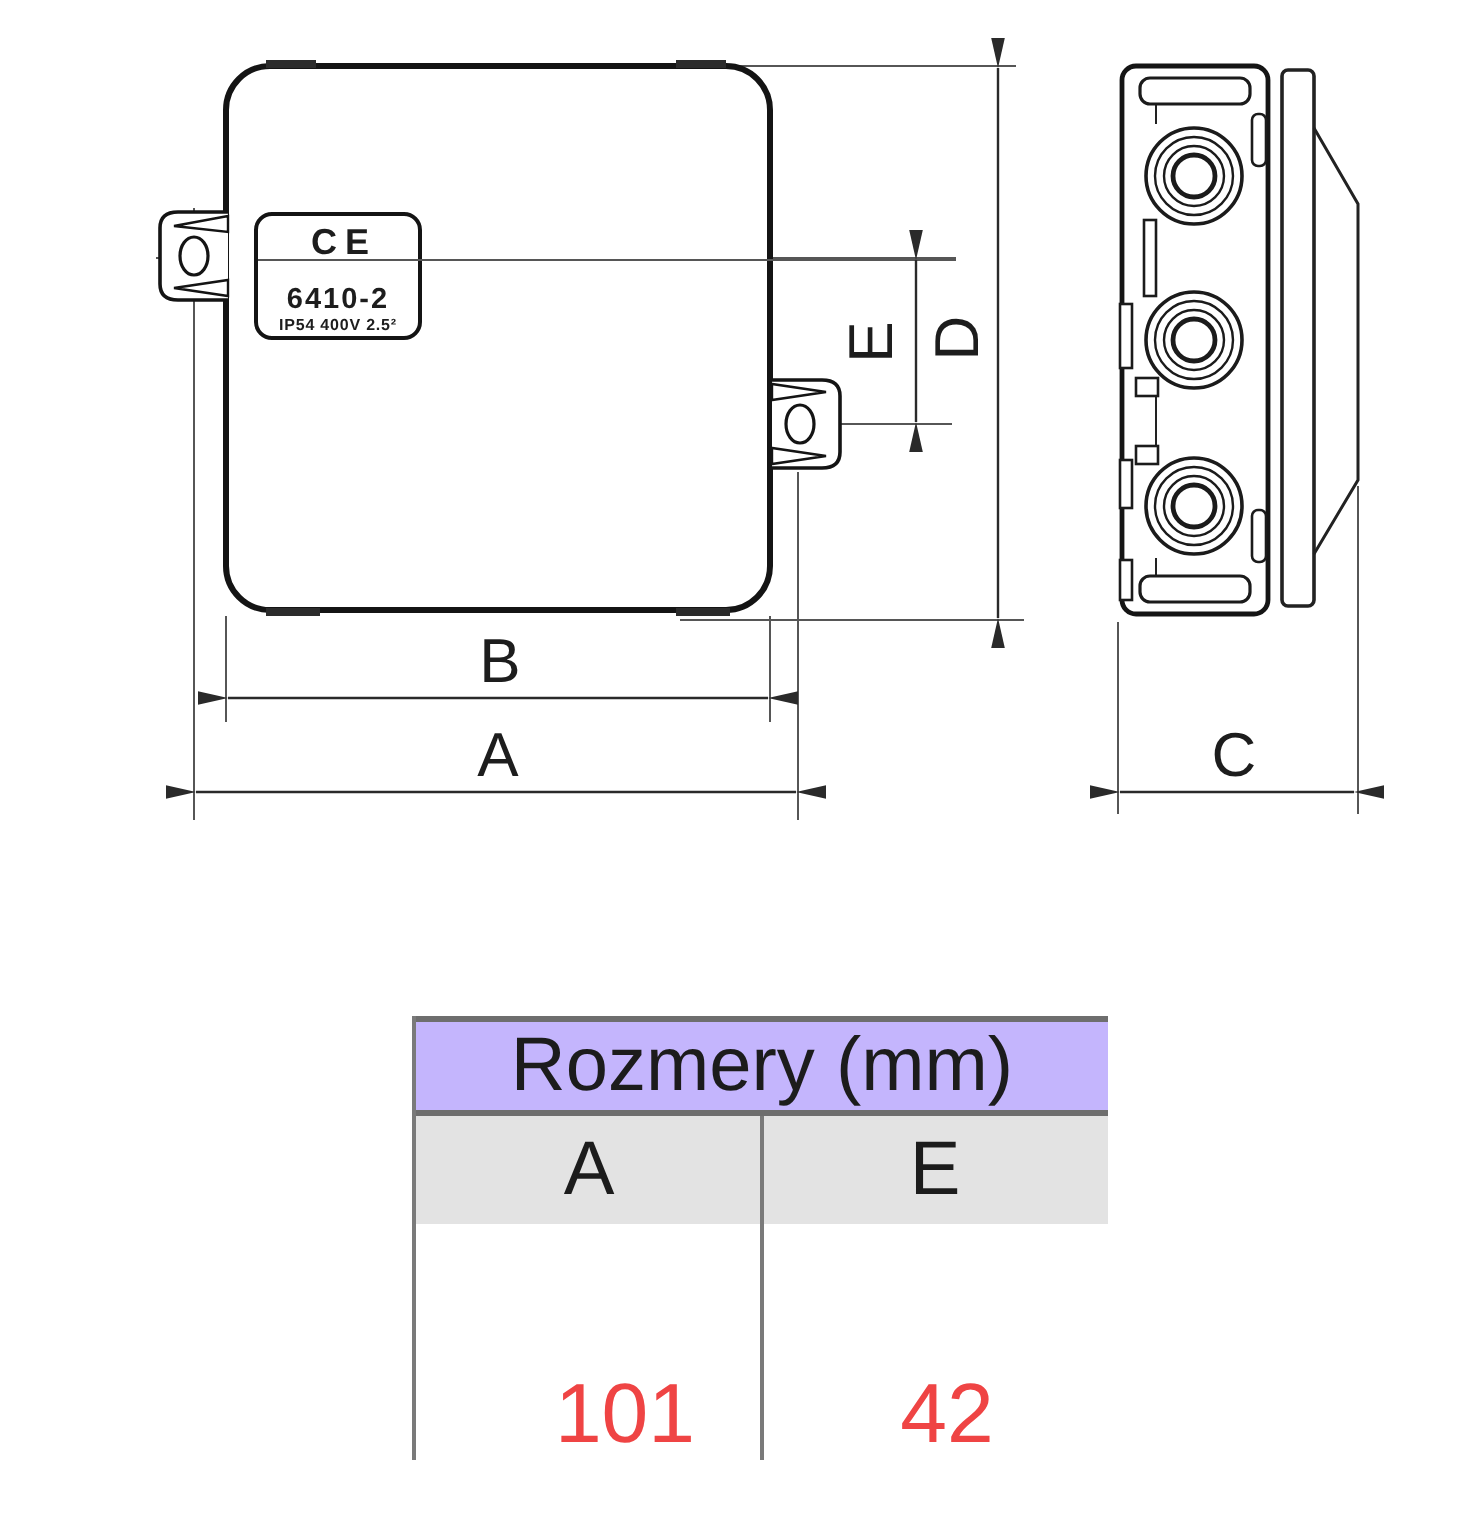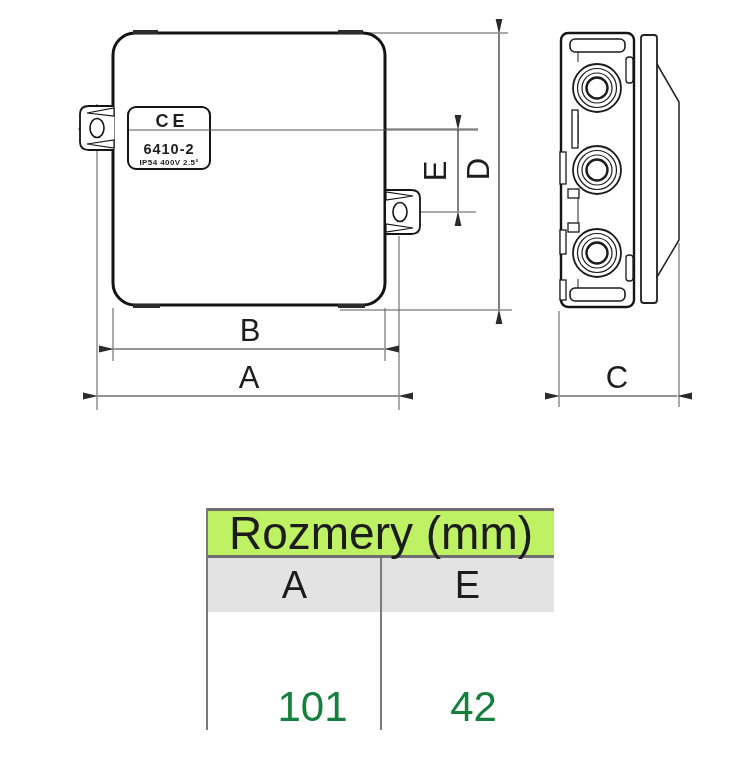--- a/index.html
+++ b/index.html
@@ -8,26 +8,26 @@
   svg{position:absolute;left:0;top:0;}
   svg text{font-family:"Liberation Sans",sans-serif;fill:#1d1d1d;}
   .dim-letter{font-size:31px;}
   .lbl-ce{font-size:18px;font-weight:bold;letter-spacing:4px;}
   .lbl-model{font-size:14.5px;font-weight:bold;letter-spacing:1px;}
   .lbl-specs{font-size:8px;font-weight:bold;letter-spacing:.4px;}
 
   
   .dim-table{position:absolute;left:206px;top:508px;width:348px;height:222px;
              border-left:2px solid #7a7a7a;box-sizing:border-box;color:#1c1c1c;}
-  .t-title{height:50px;background:#bef264;border-top:3px solid #6e6e6e;
+  .t-title{height:50px;background:#c4b5fd;border-top:3px solid #6e6e6e;
            border-bottom:3px solid #6e6e6e;box-sizing:border-box;
-           text-align:center;font-size:46px;line-height:44px;}
+           text-align:center;font-size:38px;line-height:44px;}
   .t-heads{display:flex;height:54px;background:#e3e3e3;font-size:38px;}
   .t-h{flex:1;text-align:center;line-height:54px;}
-  .t-vals{display:flex;padding-top:71px;font-size:42px;color:#15803d;padding-left:24px;}
+  .t-vals{display:flex;padding-top:71px;font-size:42px;color:#ef4444;padding-left:24px;}
   .t-v{flex:1;text-align:center;}
   .t-divider{position:absolute;left:172px;top:50px;bottom:0;width:2px;background:#7a7a7a;}
 </style>
 </head>
 <body>
 
 <svg width="732" height="460" viewBox="0 0 732 460">
   <defs>
     <marker id="arr" markerWidth="17" markerHeight="10" refX="1" refY="5" orient="auto-start-reverse" markerUnits="userSpaceOnUse">
       <path d="M1,5 L16,1.6 L16,8.4 Z" fill="#2a2a2a"></path>

